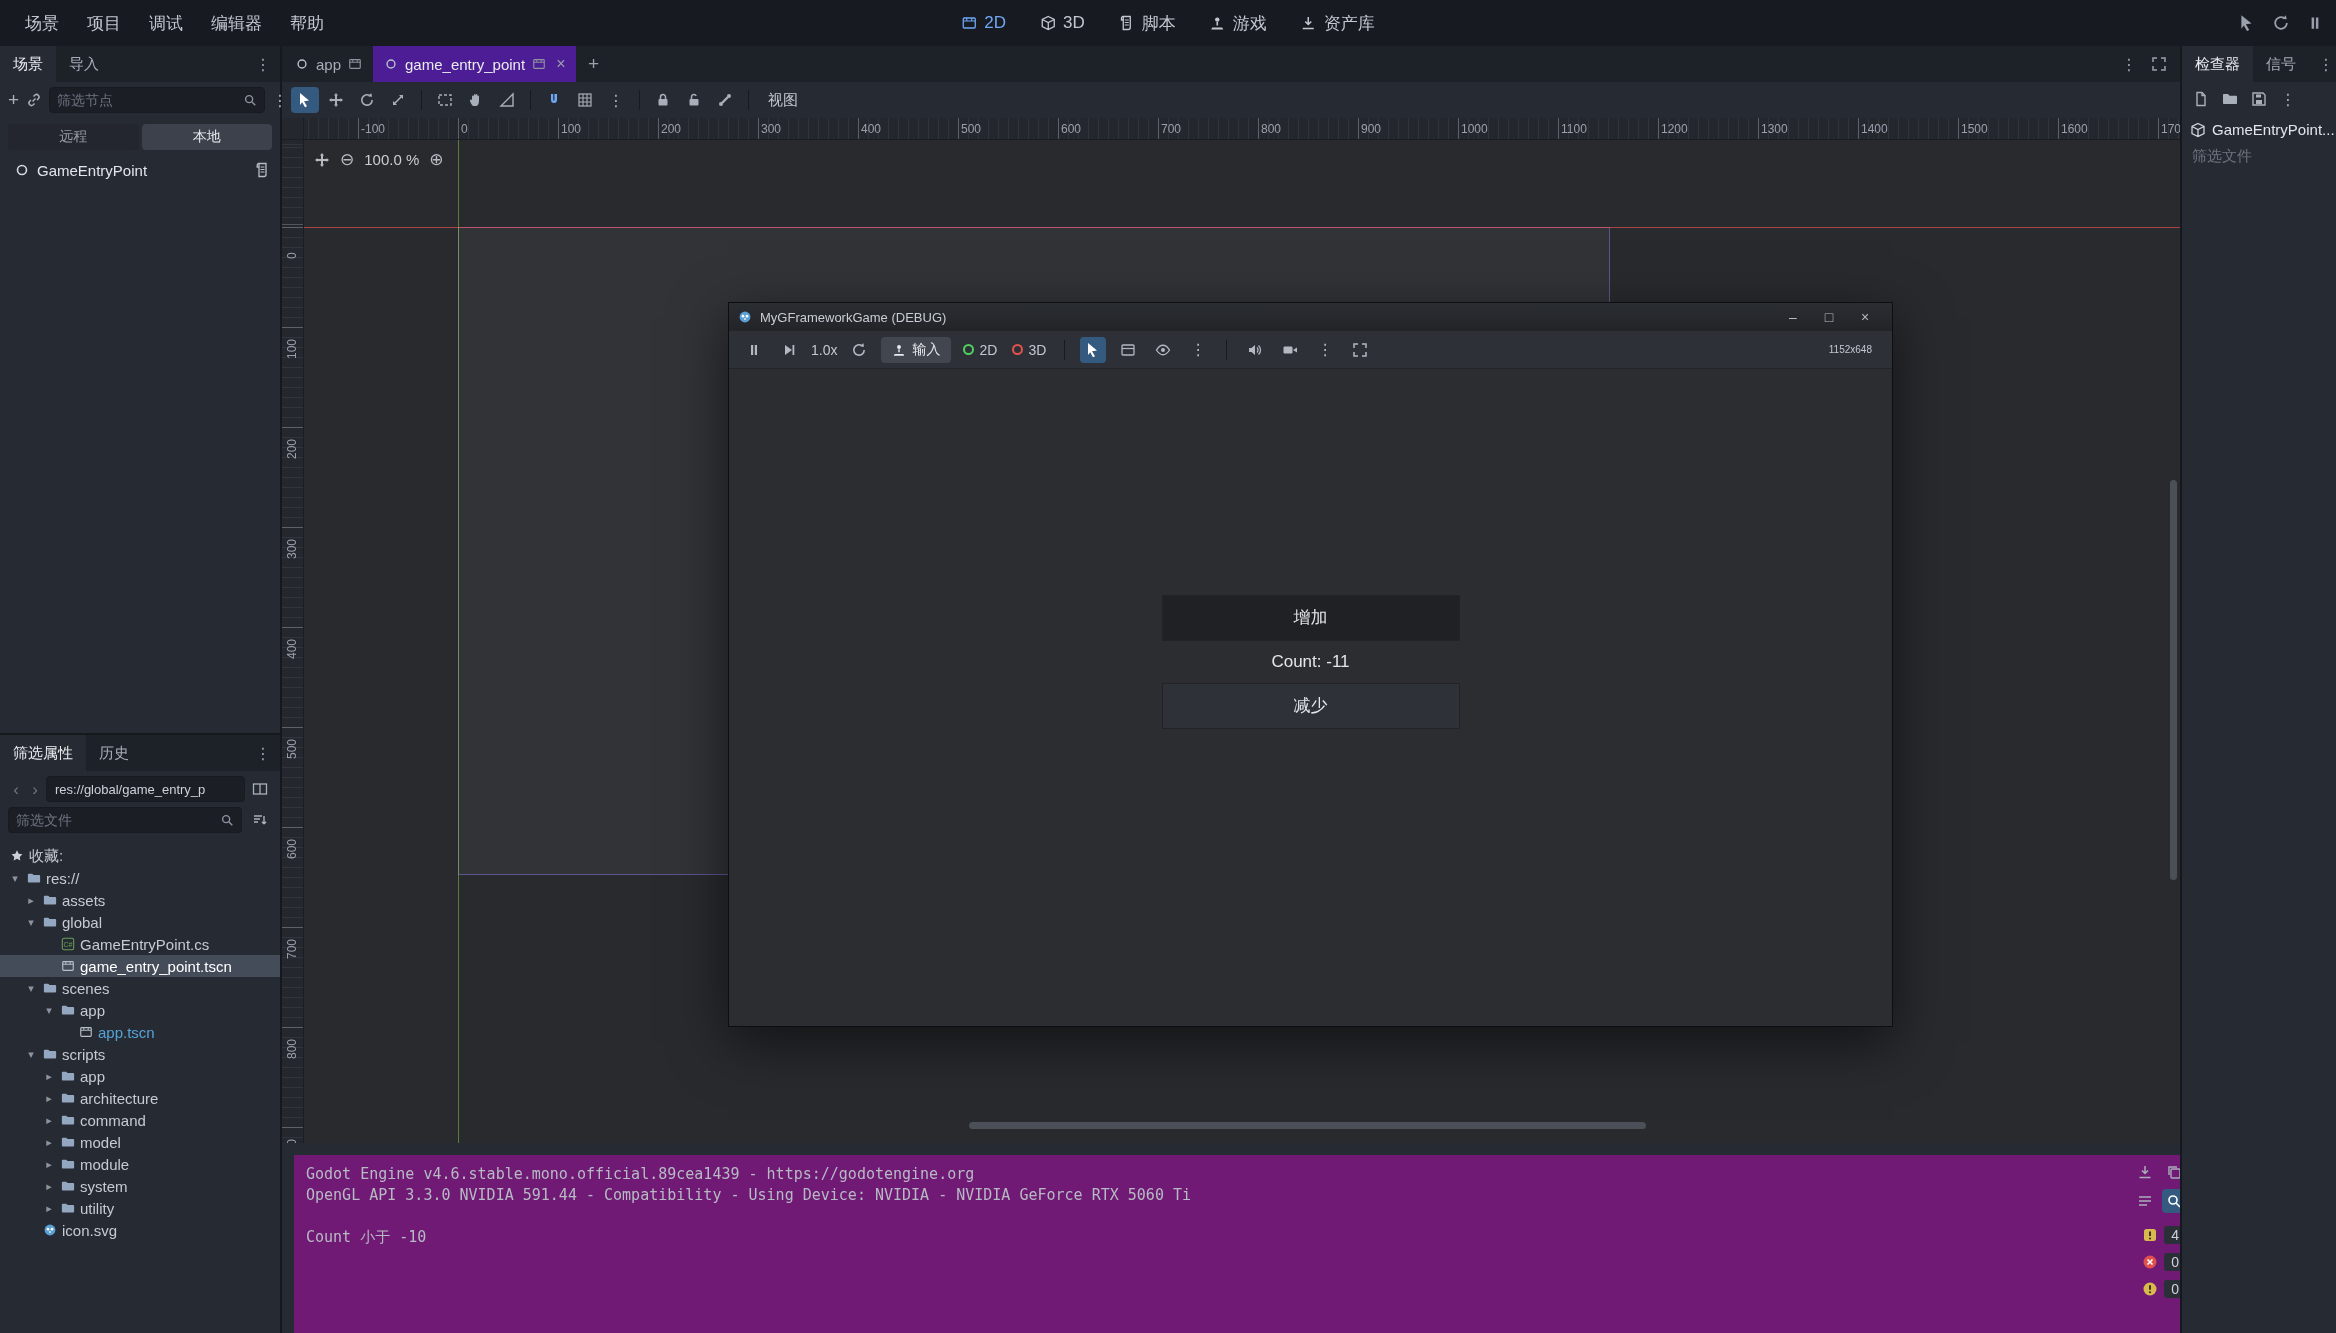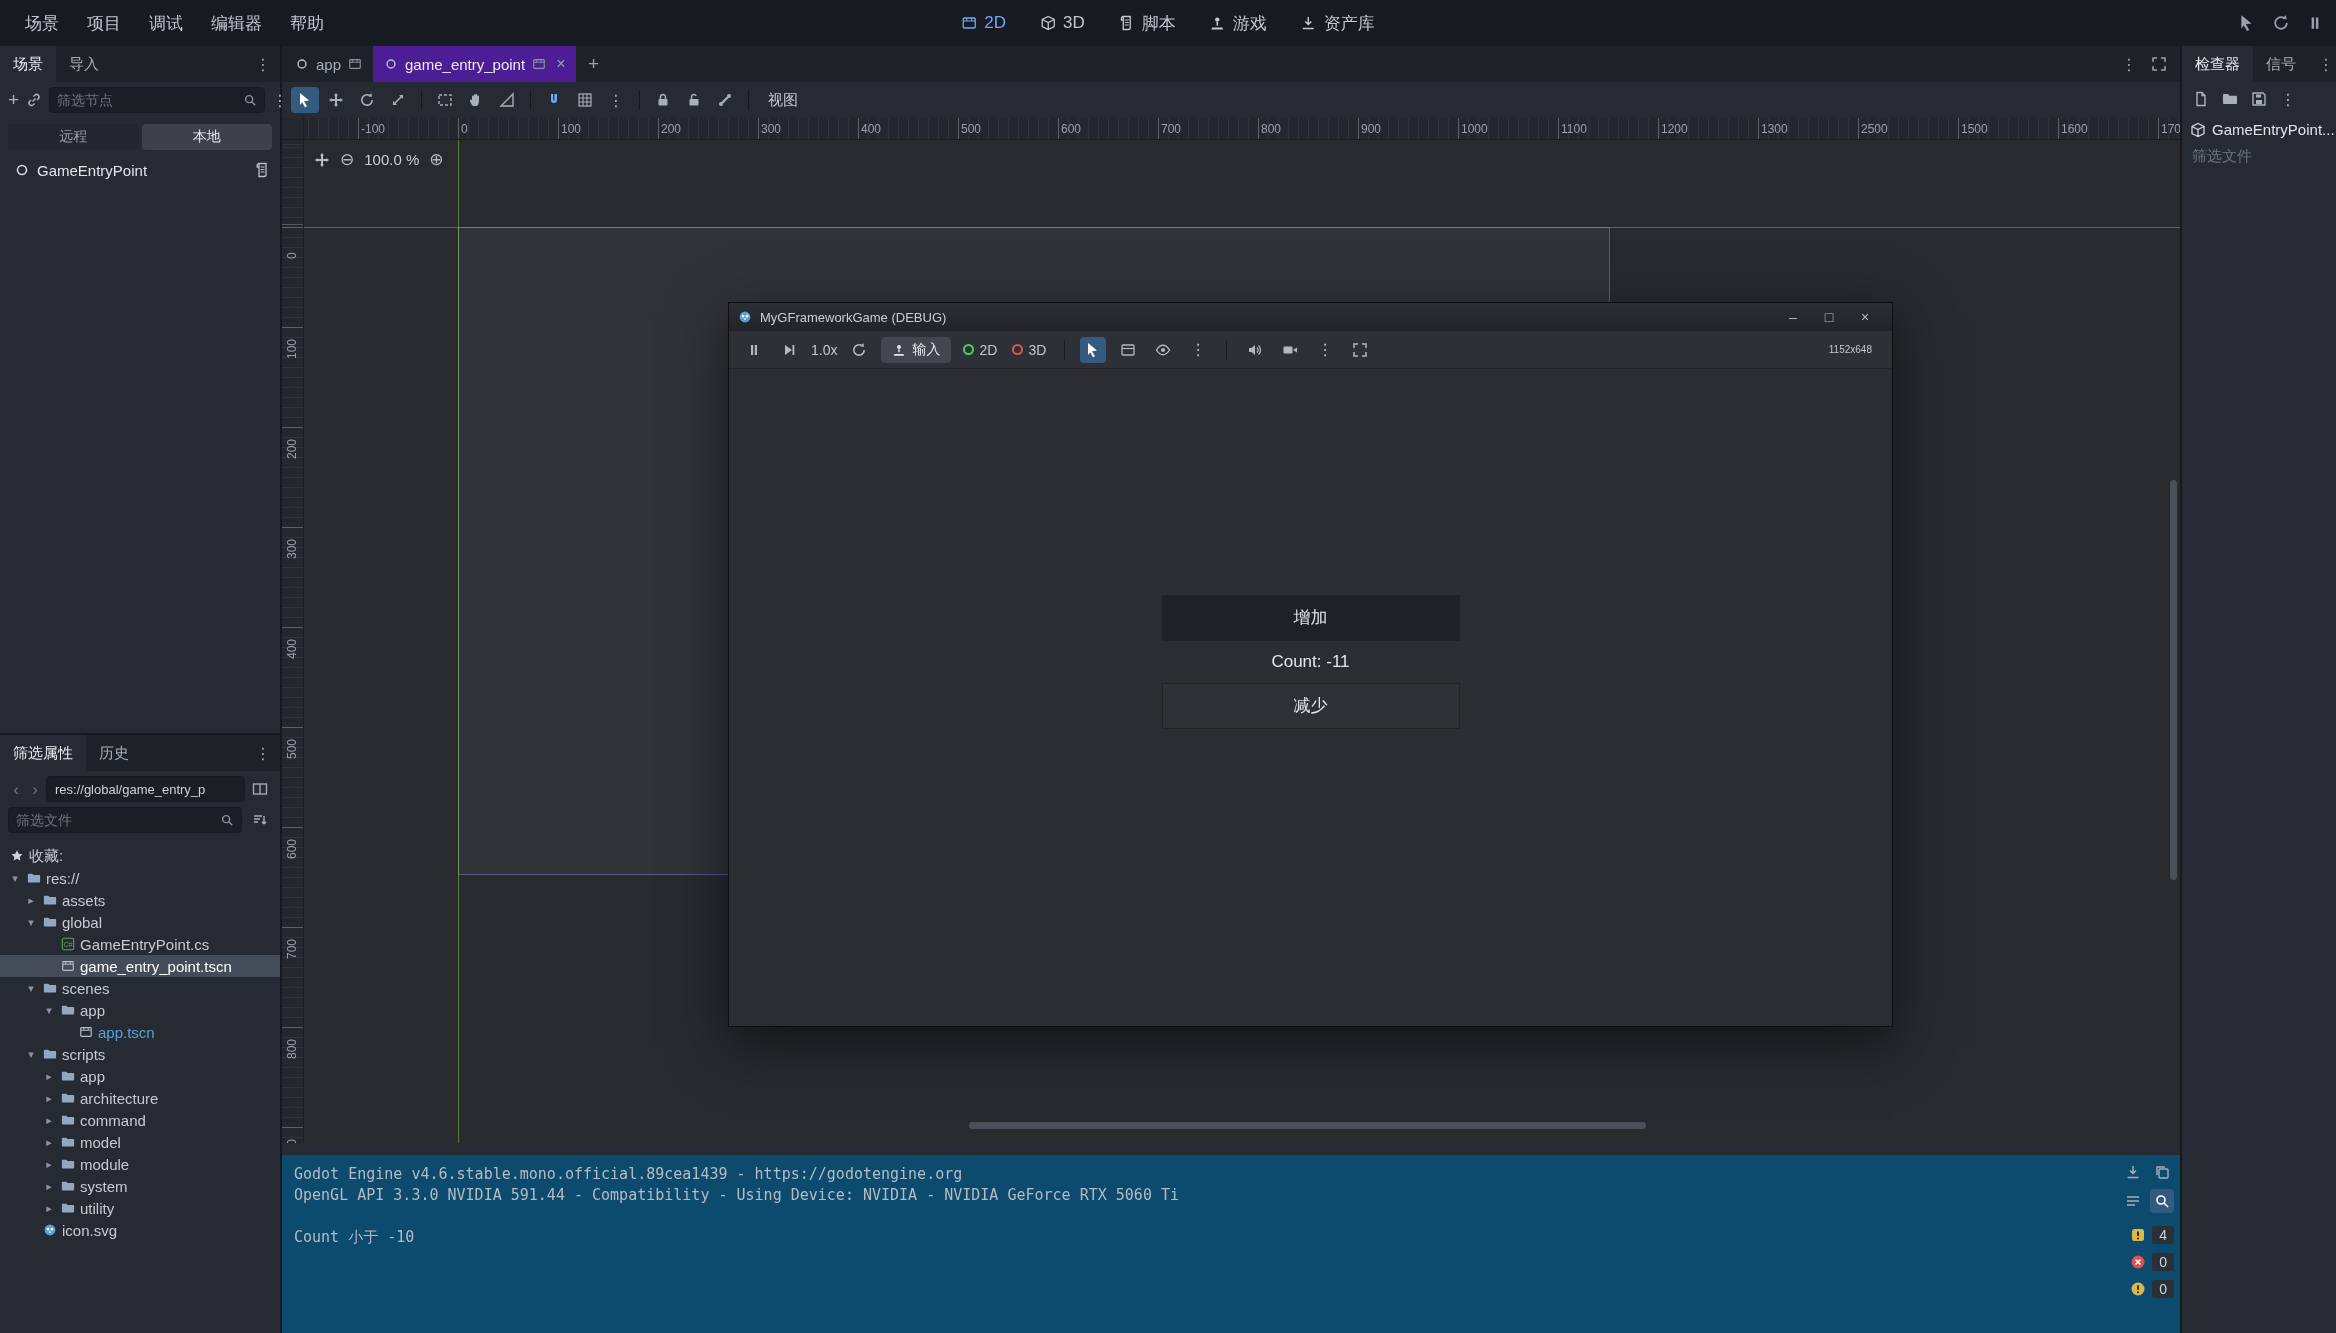--- a/index.html
+++ b/index.html
@@ -94,21 +94,21 @@
   .scene-rect{position:absolute;left:154px;top:87px;width:1152px;height:648px;background:rgba(255,255,255,.045);
     border:1px solid rgba(135,115,235,.5)}
   .axis-x{position:absolute;left:0;right:0;top:87px;height:1px;background:rgba(255,85,85,.6)}
   .axis-y{position:absolute;top:0;bottom:0;left:154px;width:1px;background:rgba(130,195,70,.55)}
   .zoom-hud{position:absolute;left:10px;top:9px;display:flex;align-items:center;gap:10px;color:#c9cdd4;font-size:15px}
   .zoom-hud .zbtn{font-size:17px;color:#b6bbc3}
   .vscroll{position:absolute;right:3px;top:340px;width:7px;height:400px;background:#4a4f58;border-radius:4px}
   .hscroll{position:absolute;left:665px;top:982px;width:677px;height:7px;background:#4a4f58;border-radius:4px}
 
   
-  .output{position:absolute;left:0;top:1109px;width:100%;height:178px;background:#0c4a6e;
+  .output{position:absolute;left:12px;top:1109px;width:100%;height:178px;background:#701a75;
     font-family:"DejaVu Sans Mono","Liberation Mono",monospace;font-size:15px;color:#b6bbc3;padding:9px 70px 0 12px}
   .output .line{line-height:21px;white-space:pre;min-height:21px;overflow:hidden}
   .out-rail{position:absolute;right:6px;top:5px;width:56px;display:flex;flex-direction:column;gap:5px;align-items:flex-end;
     font-family:"Liberation Sans","DejaVu Sans",sans-serif}
   .rail-row{display:flex;gap:5px}
   .rail-btn{width:24px;height:24px;display:flex;align-items:center;justify-content:center;border-radius:4px;color:#a9afba}
   .rail-btn.active{background:#355a80;color:#fff}
   .badges{display:flex;flex-direction:column;gap:9px;margin-top:8px;align-items:flex-end}
   .badge{display:flex;align-items:center;gap:6px}
   .badge b{font-weight:normal;font-size:14px;color:#cfd3da;background:#2b2f37;border-radius:3px;padding:1px 7px}
@@ -677,21 +677,21 @@
         <span class="rtick" style="left: 557px;">400</span>
         <span class="rtick" style="left: 657px;">500</span>
         <span class="rtick" style="left: 757px;">600</span>
         <span class="rtick" style="left: 857px;">700</span>
         <span class="rtick" style="left: 957px;">800</span>
         <span class="rtick" style="left: 1057px;">900</span>
         <span class="rtick" style="left: 1157px;">1000</span>
         <span class="rtick" style="left: 1257px;">1100</span>
         <span class="rtick" style="left: 1357px;">1200</span>
         <span class="rtick" style="left: 1457px;">1300</span>
-        <span class="rtick" style="left: 1557px;">2500</span>
+        <span class="rtick" style="left: 1557px;">1400</span>
         <span class="rtick" style="left: 1657px;">1500</span>
         <span class="rtick" style="left: 1757px;">1600</span>
         <span class="rtick" style="left: 1857px;">1700</span>
       </div>
     <div class="ruler-left">
         <span class="ltick" style="top: 119px;">0</span>
         <span class="ltick" style="top: 219px;">100</span>
         <span class="ltick" style="top: 319px;">200</span>
         <span class="ltick" style="top: 419px;">300</span>
         <span class="ltick" style="top: 519px;">400</span>

